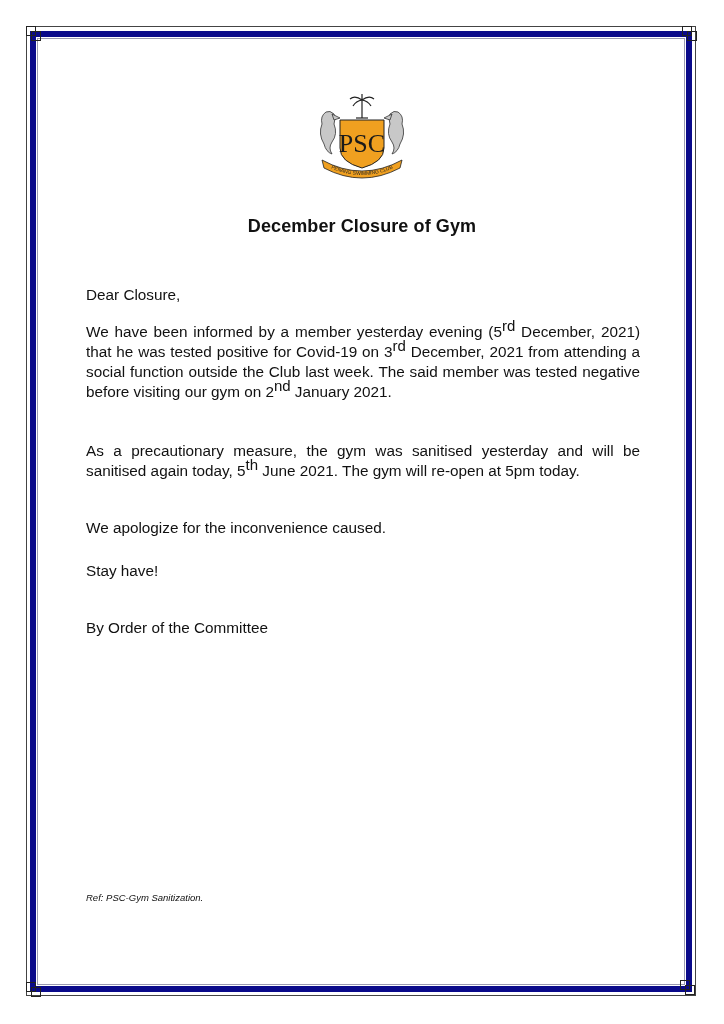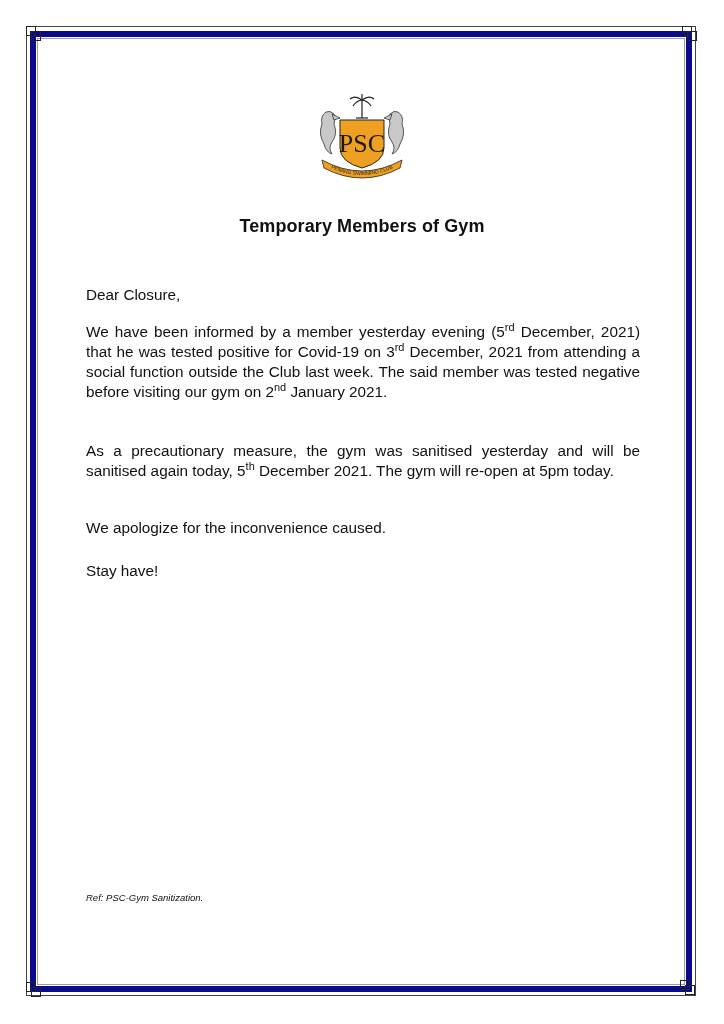--- a/index.html
+++ b/index.html
@@ -29,21 +29,21 @@
 
   .body-text { position: absolute; left: 86px; width: 554px; font-size: 15.3px; line-height: 20px; }
   .body-text p { margin: 0; text-align: justify; }
   .body-text p.last-left { text-align-last: left; }
   .salutation { top: 285px; }
   .para1 { top: 322px; }
   .para2 { top: 441px; }
   .para3 { top: 518px; }
   .para4 { top: 561px; }
   .sign { top: 618px; }
-  sup { font-size: 11px; line-height: 0; vertical-align: 6px; }
+  sup { font-size: 15px; line-height: 0; vertical-align: 6px; }
   .ref { position: absolute; left: 86px; top: 892px; font-size: 9.5px; font-style: italic; }
 </style>
 </head>
 <body>
 
 <div>
   <div class="border-outer"></div>
   <div class="border-navy"></div>
   <div class="border-inner"></div>
   <div class="corner c-tl">
@@ -86,38 +86,39 @@
     <text x="50" y="60" text-anchor="middle" font-family="Liberation Serif, serif" font-size="26" fill="#1a1a1a">PSC</text>
 
     <path d="M10 68 Q50 90 90 68 L88 76 Q50 96 12 76 Z" fill="#f0a020" stroke="#222" stroke-width="0.8"></path>
     <path id="ribbonpath" d="M14 74 Q50 92 86 74" fill="none"></path>
     <text font-family="Liberation Sans, sans-serif" font-size="5" fill="#222">
       <textPath href="#ribbonpath" startOffset="50%" text-anchor="middle">PENANG SWIMMING CLUB</textPath>
     </text>
   </svg>
 </div>
 
-<div class="title">Temporary Members of Gym</div>
+<div class="title">December Closure of Gym</div>
 
 <div class="body-text salutation">
   <p>Dear Closure,</p>
 </div>
 
 <div class="body-text para1">
   <p class="last-left"><span>We have been informed by a member yesterday evening (5</span><sup>rd</sup><span> December, 2021) that he was tested positive for Covid-19 on 3</span><sup>rd</sup><span> December, 2021 from attending a social function outside the Club last week. The said member was tested negative before visiting our gym on 2</span><sup>nd</sup><span> January 2021.</span></p>
 </div>
 
 <div class="body-text para2">
-  <p class="last-left"><span>As a precautionary measure, the gym was sanitised yesterday and will be sanitised again today, 5</span><sup>th</sup><span> December 2021. The gym will re-open at 5pm today.</span></p>
+  <p class="last-left"><span>As a precautionary measure, the gym was sanitised yesterday and will be sanitised again today, 5</span><sup>th</sup><span> June 2021. The gym will re-open at 5pm today.</span></p>
 </div>
 
 <div class="body-text para3">
   <p>We apologize for the inconvenience caused.</p>
 </div>
 
 <div class="body-text para4">
   <p>Stay have!</p>
 </div>
 
 <div class="body-text sign">
+  <p>By Order of the Committee</p>
 </div>
 
 <div class="ref">Ref: PSC-Gym Sanitization.</div>
 
 </body></html>

